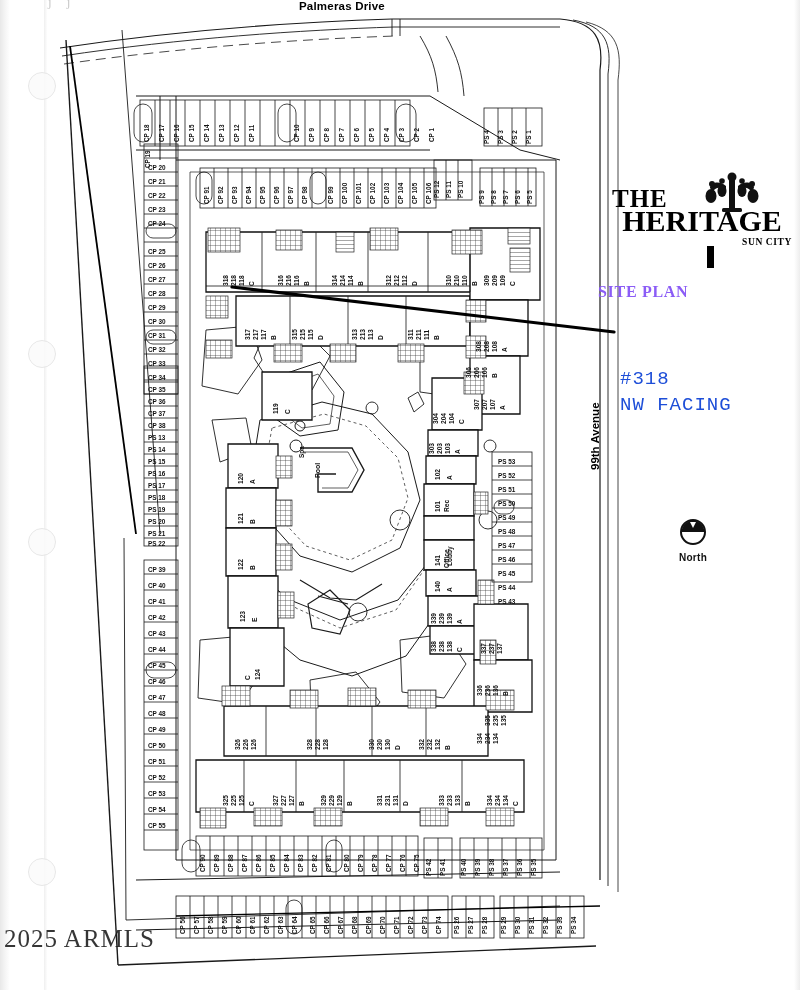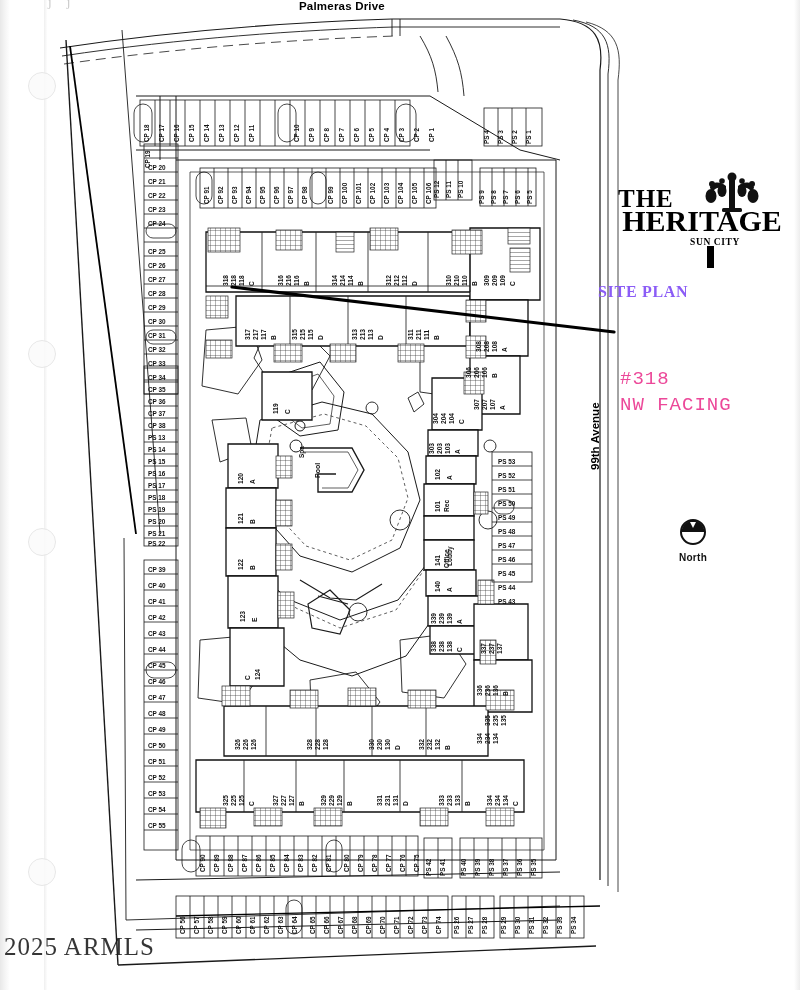--- a/index.html
+++ b/index.html
@@ -59,39 +59,39 @@
     text-align: center;
     color: #000;
   }
   .logo-the {
     font-family: "Liberation Serif", serif;
     font-weight: bold;
     font-size: 25px;
     letter-spacing: 1px;
     line-height: 1;
     text-align: left;
-    margin-left: 6px;
+    margin-left: 0;
   }
   .logo-heritage {
     font-family: "Liberation Serif", serif;
     font-weight: bold;
     font-size: 30px;
     letter-spacing: 0px;
     line-height: .95;
     margin-top: -4px;
     text-align: center;
   }
   .logo-suncity {
     font-family: "Liberation Serif", serif;
     font-weight: bold;
     font-size: 9.5px;
     letter-spacing: .6px;
     margin-top: 1px;
     margin-left: 26px;
-    text-align: center;
+    text-align: right;
   }
   .crest {
     position: absolute;
     left: 92px;
     top: -14px;
     width: 56px;
     height: 42px;
   }
   .logo-bar {
     position: absolute;
@@ -112,21 +112,21 @@
     color: #8b5cf6;
   }
   .callout {
     position: absolute;
     left: 620px;
     top: 367px;
     font-family: "Liberation Mono", monospace;
     font-size: 19px;
     line-height: 1.35;
     letter-spacing: 1px;
-    color: #ec4899;
+    color: #1d4ed8;
     white-space: pre;
   }
   .north-block {
     position: absolute;
     left: 670px;
     top: 518px;
     width: 46px;
     text-align: center;
   }
   .north-label {
@@ -162,21 +162,20 @@
   }
   .watermark {
     position: absolute;
     left: 4px;
     top: 925px;
     font-family: "Liberation Serif", serif;
     font-size: 25px;
     letter-spacing: 1px;
     color: #1a1a1a;
     opacity: .88;
-    margin-top: 8px;
   }
   .topstray {
     position: absolute;
     left: 48px;
     top: -6px;
     font-family: "Liberation Serif", serif;
     font-size: 13px;
     color: #c9c9c9;
     letter-spacing: 6px;
   }

